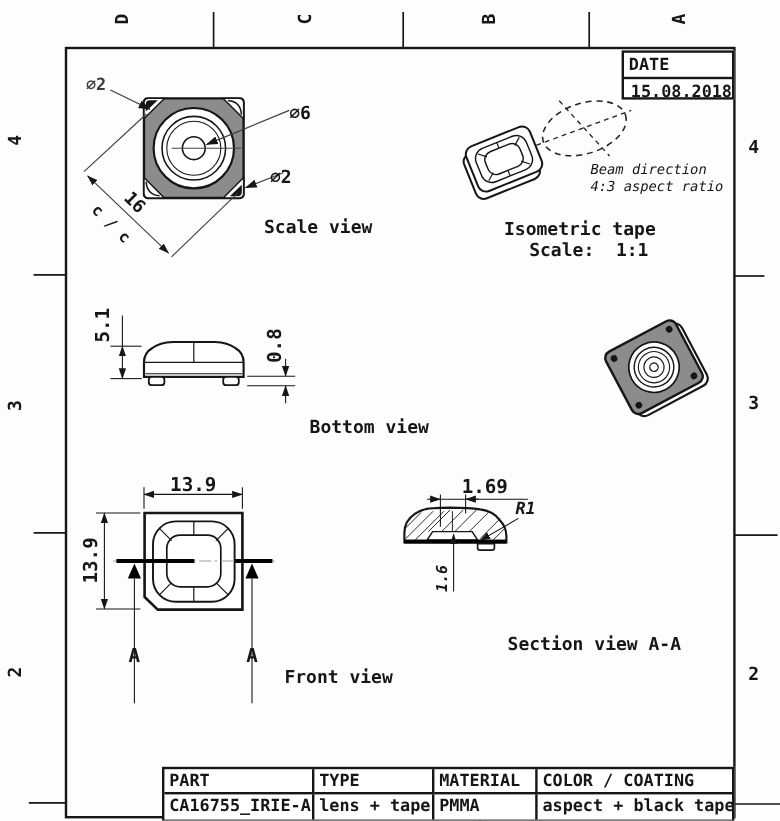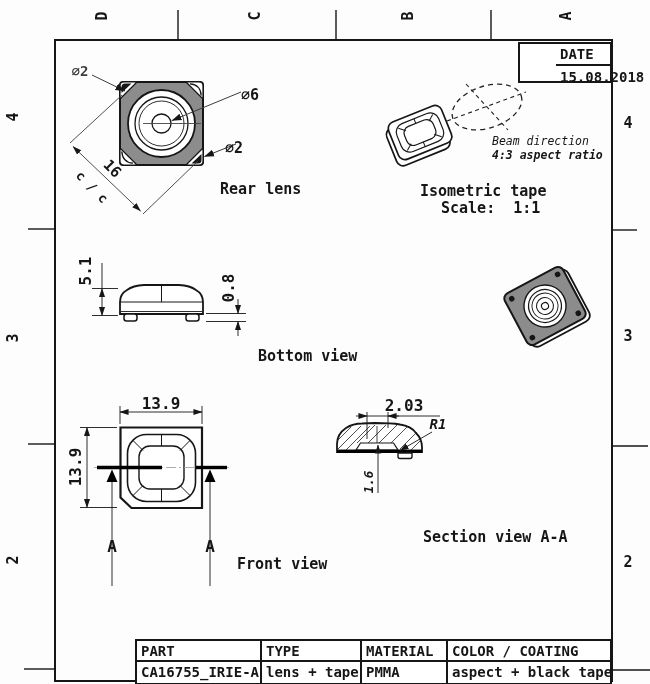--- a/index.html
+++ b/index.html
@@ -9,21 +9,21 @@
   .t{position:absolute;font-weight:bold;color:#161616;white-space:pre;line-height:1;font-size:15px;}
   .cc{transform:translate(-50%,-50%);}
   .r90{transform:translate(-50%,-50%) rotate(-90deg);}
   .r45{transform:translate(-50%,-50%) rotate(45deg);}
   .dim{font-size:16px;}
   .small{font-size:13px;}
   .ital{font-style:italic;}
   .gray{color:#3c3c3c;}
   .beam{font-size:11.5px;font-weight:normal;font-style:italic;text-align:right;}
   .datebox{position:absolute;left:518px;top:42px;width:94px;height:41px;border:2px solid #161616;
-           box-sizing:border-box;background:#fff;padding-left:36px;}
+           box-sizing:border-box;background:#fff;}
   .datebox .row1{height:18px;border-bottom:2px solid #161616;padding:2px 0 0 4px;font-size:14px;font-weight:bold;}
   .datebox .row2{padding:3px 0 0 4px;font-size:14px;font-weight:bold;white-space:pre;text-align:right;}
   .tblock{position:absolute;left:135px;top:639px;width:477px;height:46px;border:2px solid #161616;
           box-sizing:border-box;background:#fff;display:grid;
           grid-template-columns:125px 100px 86px 1fr;grid-template-rows:1fr 1fr;}
   .tcell{border-right:2px solid #161616;border-bottom:2px solid #161616;box-sizing:border-box;
          font-size:14px;font-weight:bold;padding:2px 0 0 4px;white-space:pre;overflow:hidden;}
   .tcell.last{border-right:none;}
   .tcell.vrow{border-bottom:none;}
 </style>
@@ -207,38 +207,38 @@
 <div class="datebox">
   <div class="row1">DATE</div>
   <div class="row2">15.08.2018</div>
 </div>
 
 <div class="t cc gray" style="left:80px;top:71px;font-size:14px;">∅2</div>
 <div class="t cc" style="left:250px;top:95px;">∅6</div>
 <div class="t cc" style="left:234px;top:148px;">∅2</div>
 <div class="t r45" style="left:112px;top:169px;">16</div>
 <div class="t r45 small" style="left:92px;top:187px;">c / c</div>
-<div class="t" style="left:220px;top:182px;">Rear lens</div>
+<div class="t" style="left:220px;top:182px;">Scale view</div>
 
 <div class="t beam" style="left:492px;top:136px;">Beam direction</div>
-<div class="t beam" style="left:492px;top:150px;font-weight:bold;">4:3 aspect ratio</div>
+<div class="t beam" style="left:492px;top:150px;">4:3 aspect ratio</div>
 <div class="t" style="left:420px;top:184px;">Isometric tape</div>
 <div class="t" style="left:441px;top:201px;">Scale:  1:1</div>
 
 <div class="t r90 dim" style="left:86px;top:271px;">5.1</div>
 <div class="t r90 dim" style="left:229px;top:288px;">0.8</div>
 <div class="t" style="left:222px;top:349px;margin-left:36px;">Bottom view</div>
 
 <div class="t cc dim" style="left:161px;top:404px;">13.9</div>
 <div class="t r90 dim" style="left:76px;top:467px;">13.9</div>
 <div class="t cc dim" style="left:112px;top:547px;">A</div>
 <div class="t cc dim" style="left:210px;top:547px;">A</div>
 <div class="t" style="left:237px;top:557px;">Front view</div>
 
-<div class="t cc dim" style="left:404px;top:406px;">2.03</div>
+<div class="t cc dim" style="left:404px;top:406px;">1.69</div>
 <div class="t cc ital" style="left:438px;top:424px;font-size:14px;">R1</div>
 <div class="t r90 ital" style="left:369px;top:482px;font-size:12.5px;">1.6</div>
 <div class="t" style="left:423px;top:530px;">Section view A-A</div>
 
 <div class="tblock">
   <div class="tcell">PART</div>
   <div class="tcell">TYPE</div>
   <div class="tcell">MATERIAL</div>
   <div class="tcell last">COLOR / COATING</div>
   <div class="tcell vrow">CA16755_IRIE-A</div>

